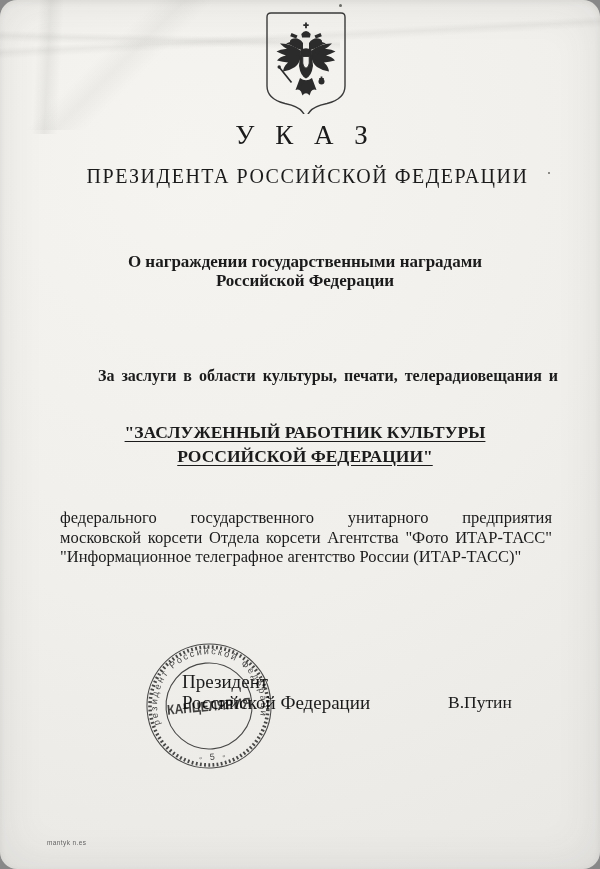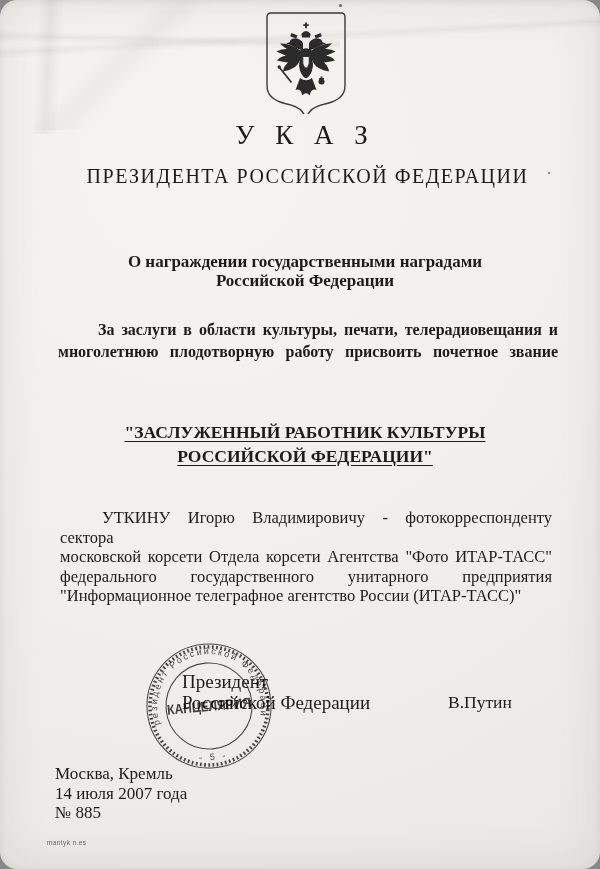--- a/index.html
+++ b/index.html
@@ -29,21 +29,21 @@
     font-size:27px;letter-spacing:7px;line-height:1.1;}
   .t-prez{position:absolute;left:0;top:165px;width:615px;text-align:center;
     font-size:20px;letter-spacing:1.5px;line-height:1.1;}
 
   .subject{position:absolute;left:0;top:252px;width:610px;text-align:center;
     font-size:17px;font-weight:bold;line-height:19px;white-space:pre-line;}
 
   .preamble{position:absolute;left:58px;top:319px;width:500px;
     font-size:16px;font-weight:bold;line-height:22px;}
   .jline{text-align:justify;text-align-last:justify;}
-  .preamble .l0{text-indent:40px;}
+  .preamble .l0{text-indent:40px;margin-top:46px;}
 
   .award{position:absolute;left:0;top:420px;width:610px;text-align:center;
     font-size:17.5px;font-weight:bold;line-height:24px;white-space:pre-line;
     text-decoration:underline;text-underline-offset:3px;}
 
   .recipient{position:absolute;left:60px;top:508px;width:492px;
     font-size:16.5px;line-height:19.5px;}
   .recipient .l0{text-indent:42px;}
   .recipient .l3{text-align:left;}
 
@@ -99,30 +99,28 @@
   </div>
 
   <div class="t-ukaz">У К А З</div>
   <div class="t-prez">ПРЕЗИДЕНТА РОССИЙСКОЙ ФЕДЕРАЦИИ</div>
 
   <div class="subject">О награждении государственными наградами
 Российской Федерации</div>
 
   <div class="preamble">
     <div class="jline l0">За заслуги в области культуры, печати, телерадиовещания и</div>
-    <div class="jline">многолетнюю плодотворную работу  присвоить почетное звание</div>
   </div>
 
   <div class="award">"ЗАСЛУЖЕННЫЙ РАБОТНИК КУЛЬТУРЫ
 РОССИЙСКОЙ ФЕДЕРАЦИИ"</div>
 
   <div class="recipient">
-    <div class="jline l0">УТКИНУ Игорю Владимировичу - фотокорреспонденту сектора</div>
+    <div class="jline">федерального государственного унитарного предприятия</div>
     <div class="jline">московской корсети Отдела корсети Агентства "Фото ИТАР-ТАСС"</div>
-    <div class="jline">федерального государственного унитарного предприятия</div>
     <div class="l3">"Информационное телеграфное агентство России (ИТАР-ТАСС)"</div>
   </div>
 
   <div class="sig">
     <div class="sig-left">
       <div>Президент</div>
       <div>Российской Федерации</div>
     </div>
     <div class="sig-name">В.Путин</div>
   </div>
@@ -136,21 +134,16 @@
       </g>
       <path id="ringpath" d="M -48.9 17.8 A 52 52 0 1 1 48.9 17.8" fill="none"></path>
       <text font-size="9.2" letter-spacing="2" fill="#3f3f3f">
         <textPath href="#ringpath" startOffset="50%" text-anchor="middle">Президент Российской Федерации</textPath>
       </text>
       <text x="0" y="54" text-anchor="middle" font-size="9" letter-spacing="2.5" fill="#3f3f3f">◦ 5 ◦</text>
       <text x="0" y="5" text-anchor="middle" font-size="14" font-weight="bold" fill="#383838" textLength="84" lengthAdjust="spacingAndGlyphs">КАНЦЕЛЯРИЯ</text>
     </svg>
   </div>
 
-  <div class="footer">
-    <div>Москва, Кремль</div>
-    <div>14 июля 2007 года</div>
-    <div>№ 885</div>
-  </div>
 
   <div class="annotation">mantyk n.es</div>
 
 </div>
 
 </body></html>

